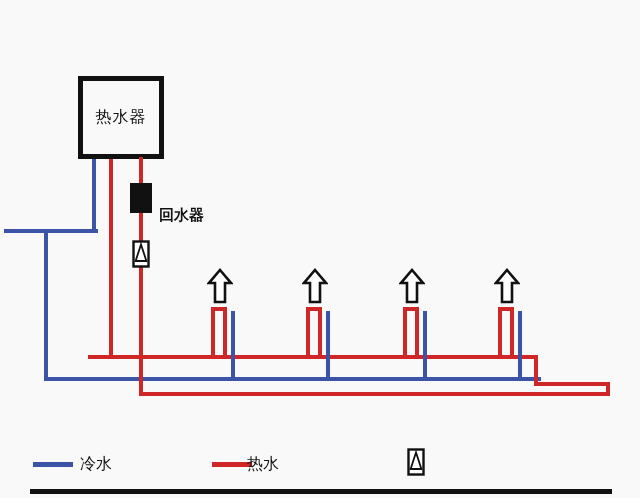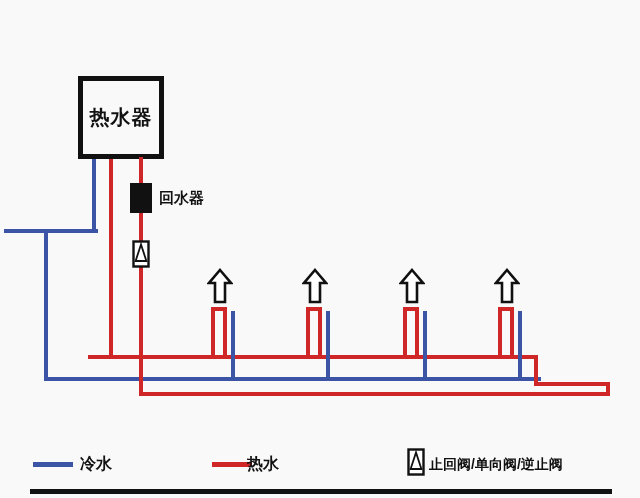--- a/index.html
+++ b/index.html
@@ -14,31 +14,31 @@
   .pipe{position:absolute;}
   .pipe.cold{background:var(--cold,#3b54a6);}
   .pipe.hot{background:var(--hot,#cf2628);}
   .pipe.ink{background:var(--ink,#111);}
   .heater{
     position:absolute;left:78px;top:76px;width:86px;height:83px;
     border:5px solid var(--ink,#111);box-sizing:border-box;
     display:flex;align-items:center;justify-content:center;
     background:transparent;
   }
-  .heater span{font-weight:bold;font-size:20px;letter-spacing:1px;}
+  .heater span{font-weight:normal;font-size:16px;letter-spacing:1px;}
   .return-box{
     position:absolute;left:130px;top:183px;width:22px;height:30px;
     background:var(--ink,#111);
   }
   .return-label{
-    position:absolute;left:159px;top:189px;
+    position:absolute;left:159px;top:206px;
     font-weight:bold;font-size:15px;
   }
   .abs{position:absolute;}
-  .legend-label{font-weight:bold;font-size:16px;}
+  .legend-label{font-weight:normal;font-size:16px;}
   .legend-label.small{font-size:14px;}
   .tap, .tap > *{position:absolute;}
 </style>
 </head>
 <body>
 
 <div class="canvas">
 
   <div class="heater">
     <span>热水器</span>
@@ -109,17 +109,16 @@
   <div class="pipe cold" style="left:33px;top:462px;width:40px;height:5px"></div>
   <div class="abs legend-label" style="left:80px;top:454px">冷水</div>
 
   <div class="pipe hot" style="left:212px;top:462px;width:40px;height:5px"></div>
   <div class="abs legend-label" style="left:247px;top:454px">热水</div>
 
   <svg class="abs" style="left:407px;top:448px" width="18" height="28" viewBox="0 0 18 28">
     <rect x="1.5" y="1.5" width="15" height="25" fill="#ffffff" stroke="#111111" stroke-width="2.4"></rect>
     <path d="M9 4.5 L3.6 21 L14.4 21 Z" fill="none" stroke="#111111" stroke-width="1.8"></path>
   </svg>
-  <div class="abs legend-label small" style="left:429px;top:456px">止回阀/单向阀/逆止阀</div>
 
   <div class="pipe ink" style="left:30px;top:489px;width:582px;height:5px"></div>
 
 </div>
 
 </body></html>

